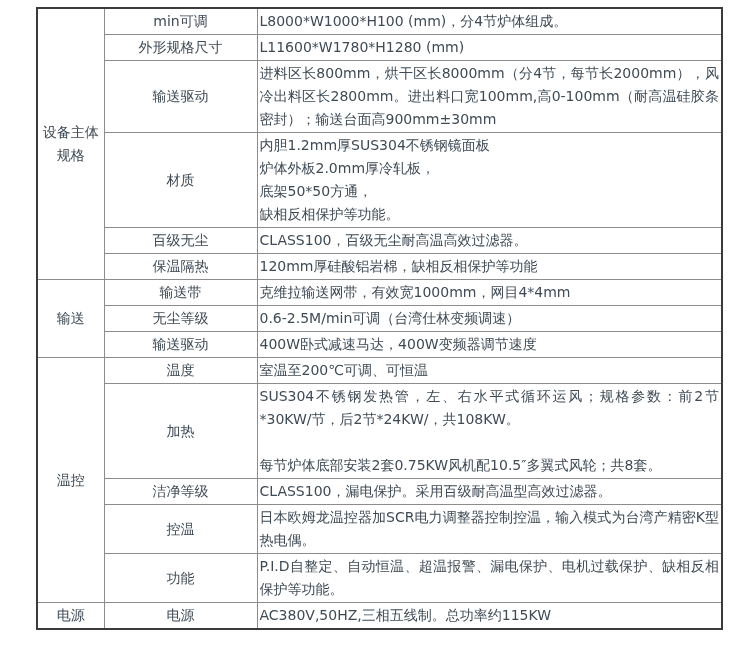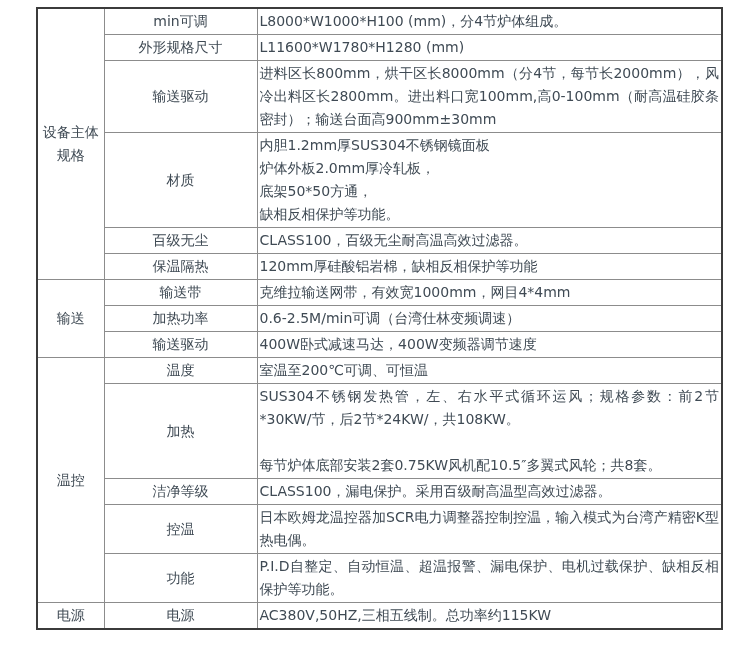--- a/index.html
+++ b/index.html
@@ -96,21 +96,21 @@
         <td class="param">保温隔热</td>
         <td class="val">120mm厚硅酸铝岩棉，缺相反相保护等功能</td>
       </tr>
 
       <tr>
         <td class="cat" rowspan="3">输送</td>
         <td class="param">输送带</td>
         <td class="val">克维拉输送网带，有效宽1000mm，网目4*4mm</td>
       </tr>
       <tr>
-        <td class="param">加热功率</td>
+        <td class="param">无尘等级</td>
         <td class="val">0.6-2.5M/min可调（台湾仕林变频调速）</td>
       </tr>
       <tr>
         <td class="param">输送驱动</td>
         <td class="val">400W卧式减速马达，400W变频器调节速度</td>
       </tr>
 
       <tr>
         <td class="cat" rowspan="5">温控</td>
         <td class="param">温度</td>

